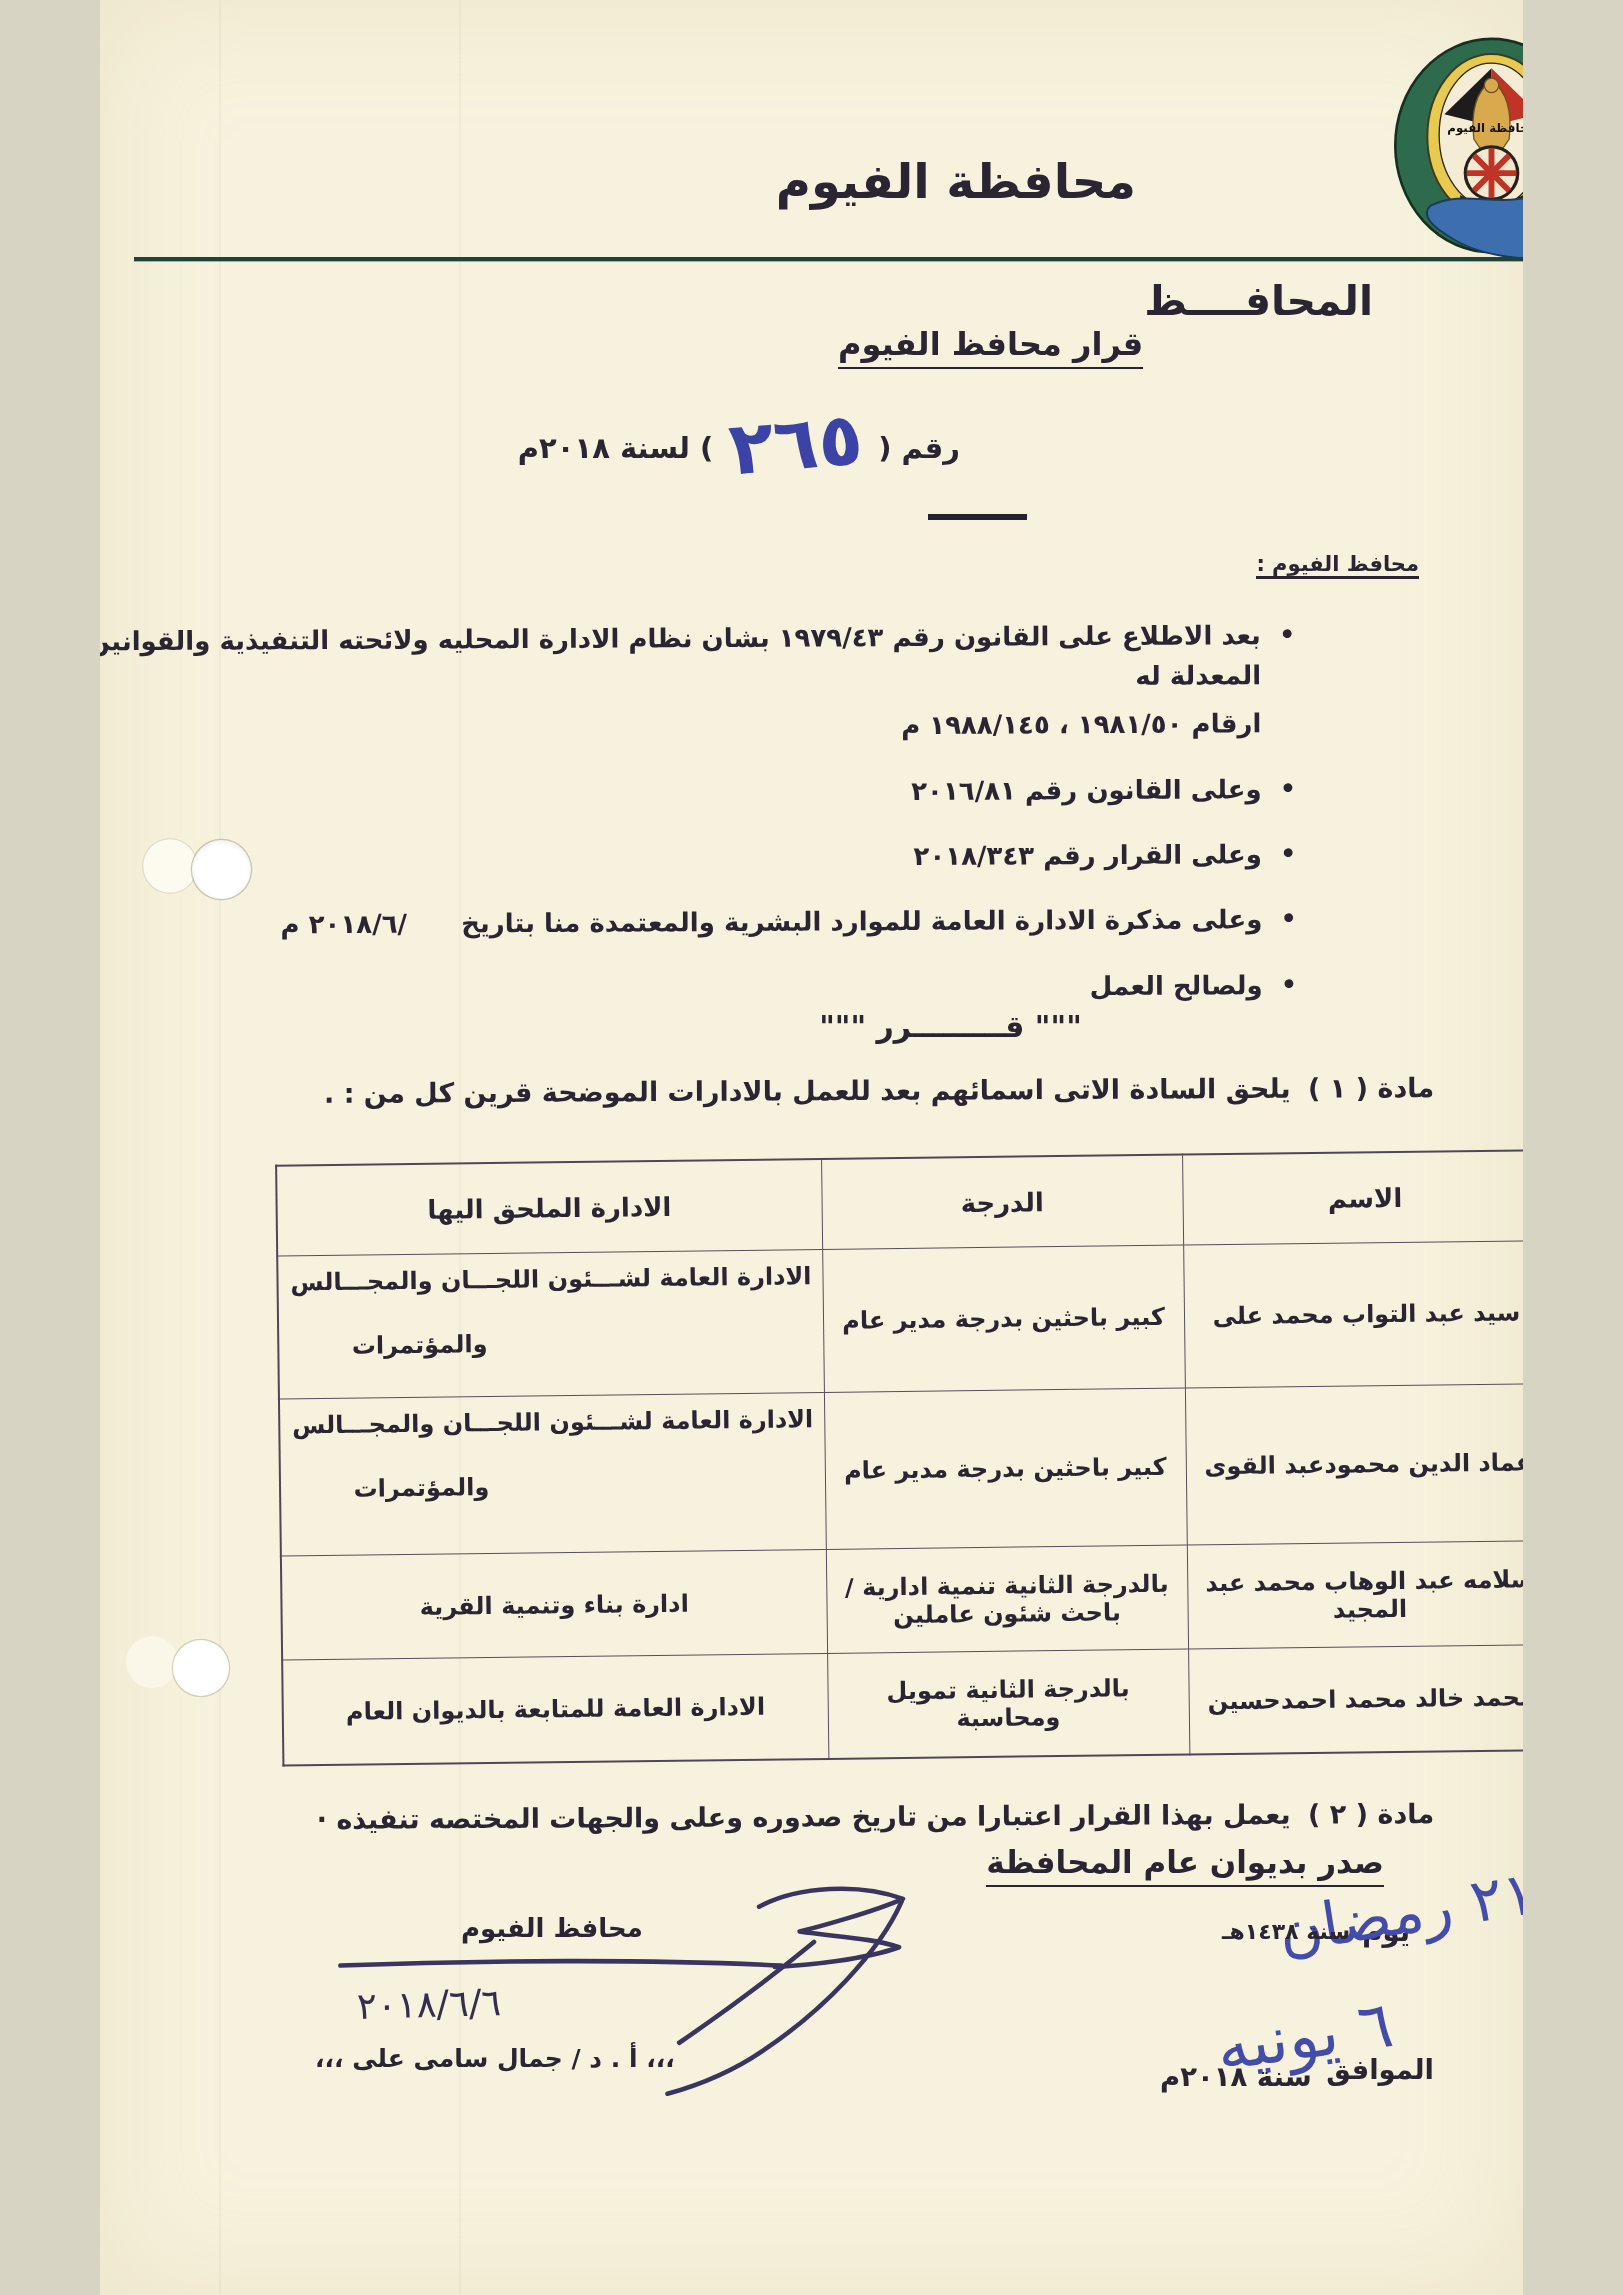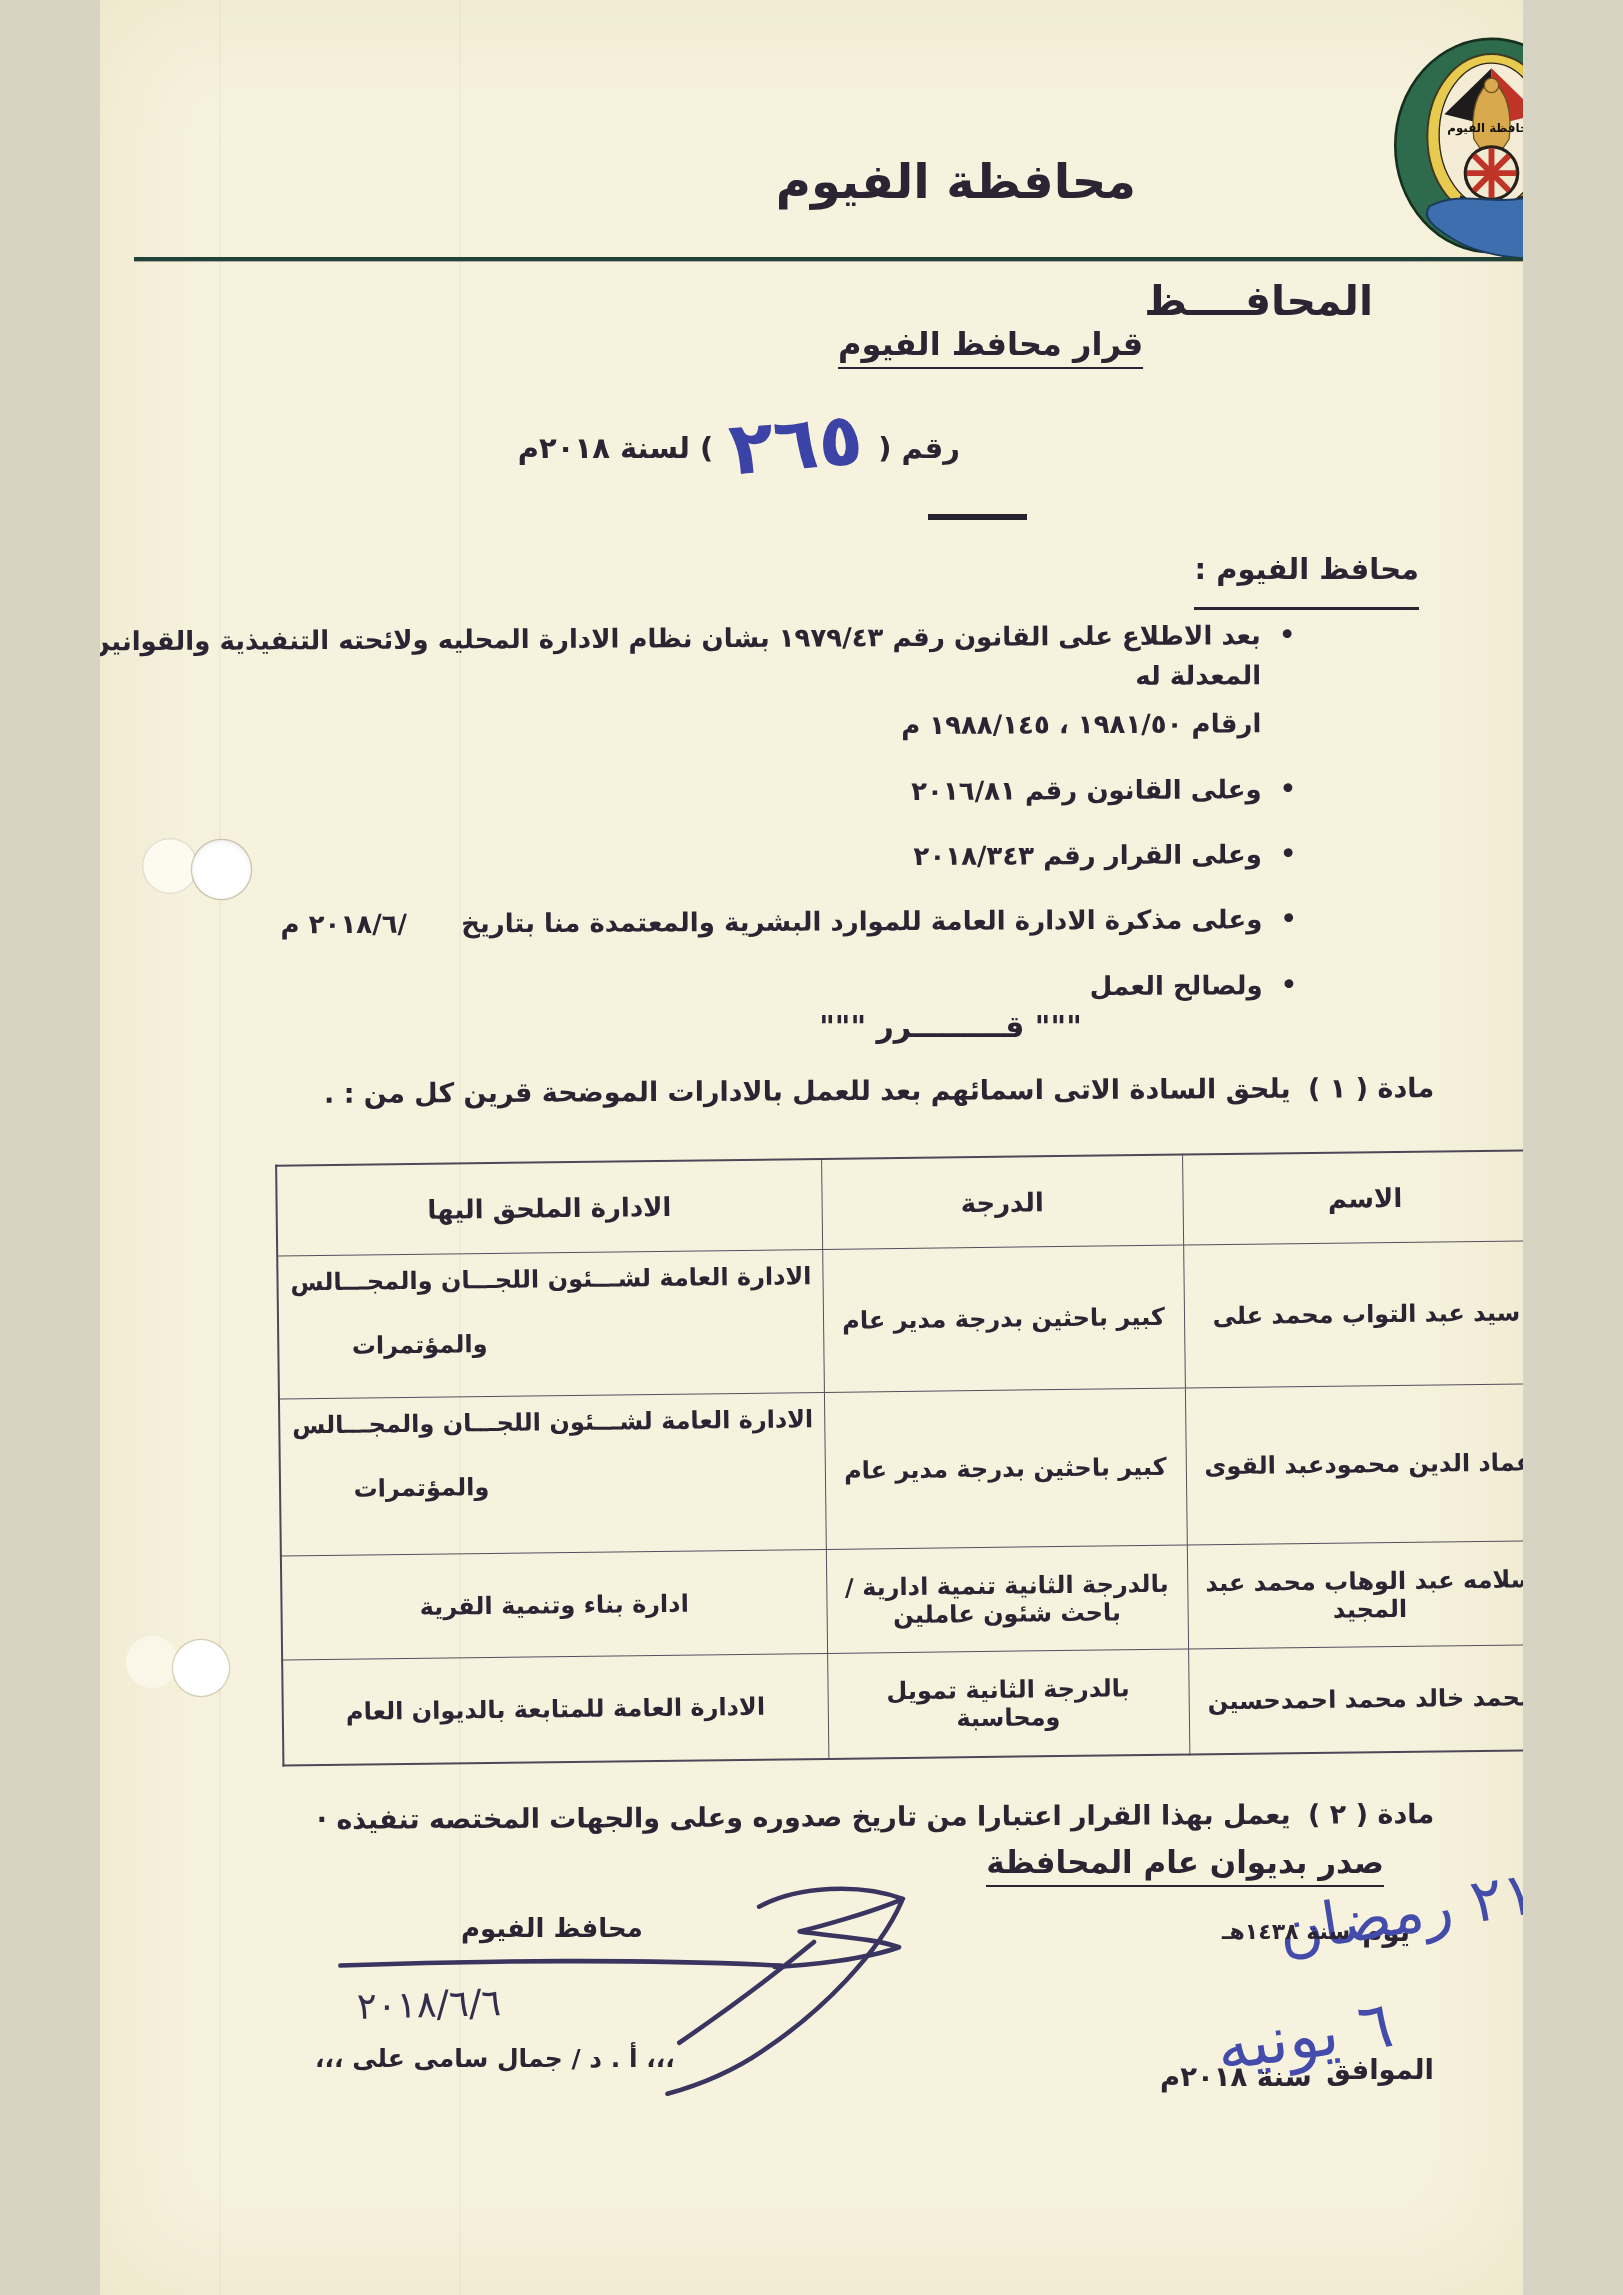--- a/index.html
+++ b/index.html
@@ -13,21 +13,21 @@
   
   .emblem{position:absolute; left:1288px; top:33px; width:262px; height:252px;}
   .org-title{position:absolute; right:387px; top:153px; font-size:48px; font-weight:800; letter-spacing:0;}
   .top-rule{position:absolute; left:34px; top:257px; width:1502px; height:3.9px; background:#1f4437; box-shadow:0 0.7px 0 rgba(0,0,0,.4);}
   .role-title{position:absolute; right:150px; top:277px; font-size:41px; font-weight:800;text-align:right;}
   .decree-title{position:absolute; left:738px; top:325px; font-size:32px; font-weight:800; border-bottom:2.6px solid #2a2433; padding-bottom:4px;}
   .number-line{position:absolute; right:563px; top:411px; width:497px; display:flex; align-items:center; gap:15.7px; font-size:29px; font-weight:800;}
   .number-value{font-size:73px; font-weight:600; color:#3c43a6; transform:rotate(-5deg); position:relative; top:-3.9px; line-height:1;}
   .number-underline{position:absolute; left:828px; top:514px; width:99px; height:5.9px; background:#25212e;}
   
-  .preamble-heading{position:absolute; right:104px; top:552px; font-size:29px; font-weight:800; border-bottom:3.3px solid #2a2433; padding-bottom:21px;}
+  .preamble-heading{position:absolute; right:104px; top:552px; font-size:21px; font-weight:800; border-bottom:3.3px solid #2a2433; padding-bottom:0;}
   .bullets{position:absolute; right:228px; top:615px; width:1238px; list-style:none; margin:0; padding:0; font-size:26px; font-weight:600; line-height:1.55; transform:rotate(-.3deg); transform-origin:top right;}
   .bullets li{display:flex; gap:18.3px; margin-bottom:25px;}
   .bullets .dot{flex:0 0 auto; font-size:25px; line-height:1.6;}
   .bullets .btxt{display:block; text-align:right;}
   .bullets .bl1{display:block;}
   .bullets .bl2{display:block; margin-top:7.9px;}
   
   .decided{position:absolute; left:582px; top:1009px; width:537px; text-align:center; font-size:30px; font-weight:800;}
   .article{font-size:27px; font-weight:600; transform:rotate(-.3deg); transform-origin:top right;}
   .article .lab{font-weight:800;margin-left:8px;}

